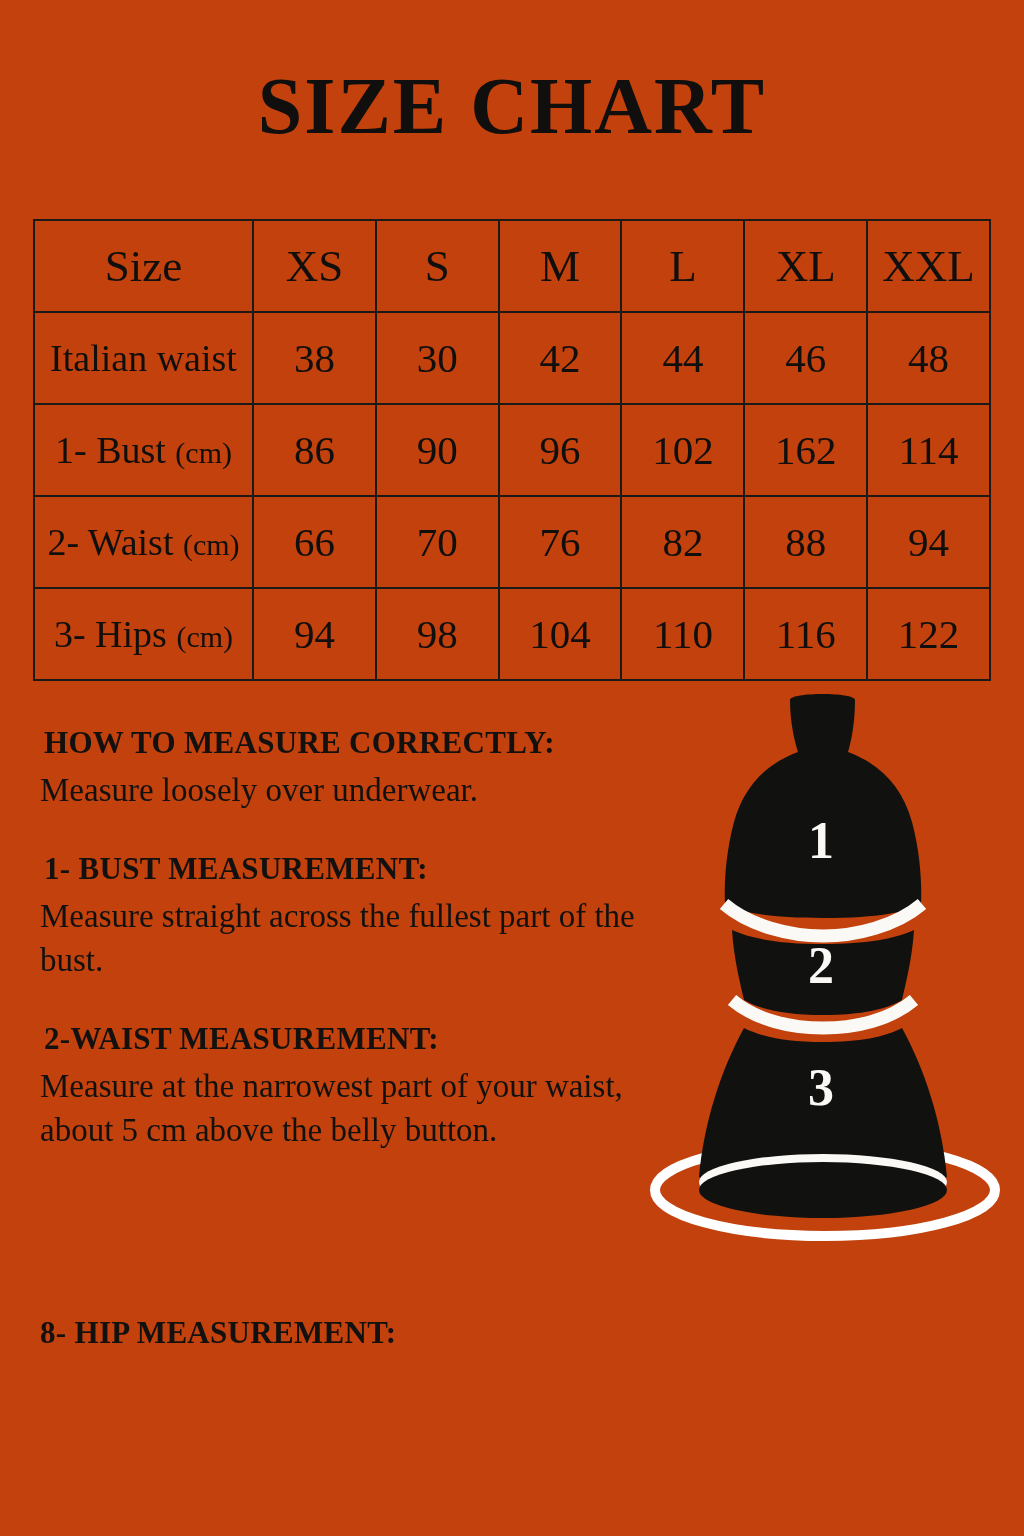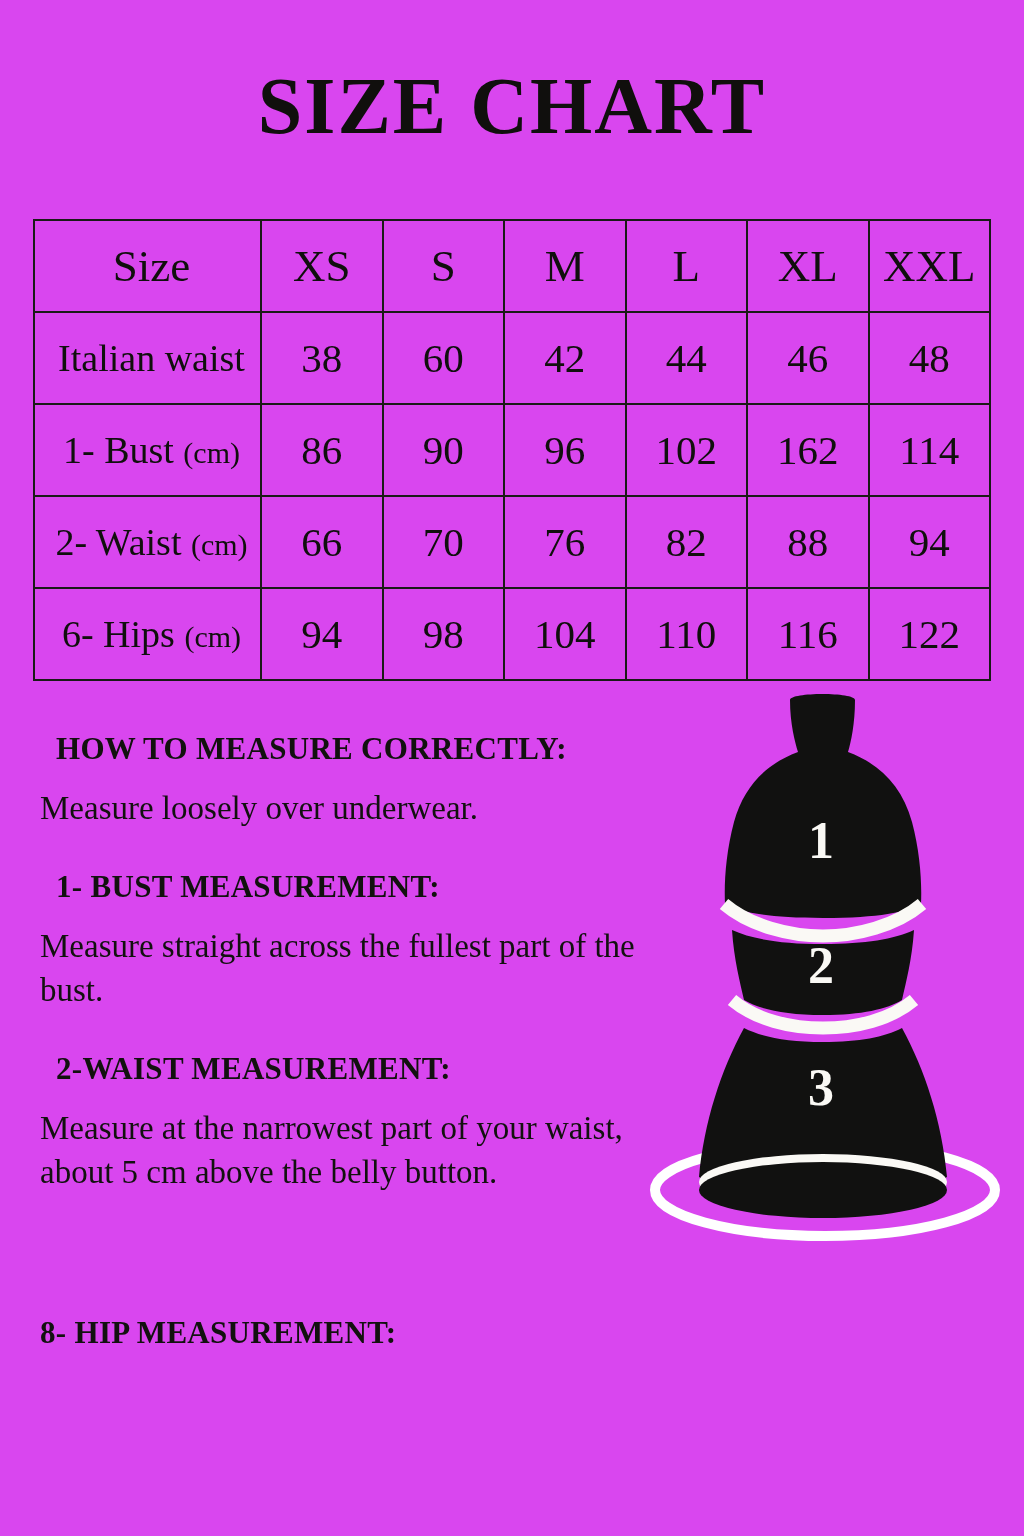--- a/index.html
+++ b/index.html
@@ -11,21 +11,21 @@
     width: 1024px;
     height: 1536px;
     position: relative;
     font-family: "Liberation Serif", "DejaVu Serif", serif;
     color: #12110f;
     overflow: hidden;
   }
   .page {
     position: absolute;
     inset: 0;
-    background: #d946ef;
+    background: #c2410c;
   }
 
   
   .title {
     position: absolute;
     top: 66px;
     left: 0;
     width: 100%;
     text-align: center;
     font-size: 80px;
@@ -53,38 +53,37 @@
     padding: 0;
     color: #100f0d;
   }
   .size-table th {
     font-size: 45px;
   }
   .size-table .rowhead {
     font-size: 38px;
     width: 217px;
     white-space: nowrap;
-    padding-left: 8px;
   }
   .size-table thead th.rowhead {
     font-size: 45px;
   }
   .size-table .unit {
     font-size: 30px;
   }
 
   
   .howto {
     position: absolute;
     left: 40px;
     top: 712px;
     width: 640px;
   }
   .howto h2 {
-    margin: 16px;
+    margin: 4px;
     font-size: 31px;
     font-weight: 700;
     letter-spacing: 0.3px;
     line-height: 1.35;
   }
   .howto p {
     margin: 4px 0 0 0;
     font-size: 33px;
     font-weight: 400;
     line-height: 1.34;
@@ -149,21 +148,21 @@
         <th>M</th>
         <th>L</th>
         <th>XL</th>
         <th>XXL</th>
       </tr>
     </thead>
     <tbody>
       <tr>
         <td class="rowhead"><span>Italian waist</span></td>
         <td>38</td>
-        <td>60</td>
+        <td>30</td>
         <td>42</td>
         <td>44</td>
         <td>46</td>
         <td>48</td>
       </tr>
       <tr>
         <td class="rowhead"><span>1- Bust</span> <span class="unit">(cm)</span></td>
         <td>86</td>
         <td>90</td>
         <td>96</td>
@@ -174,21 +173,21 @@
       <tr>
         <td class="rowhead"><span>2- Waist</span> <span class="unit">(cm)</span></td>
         <td>66</td>
         <td>70</td>
         <td>76</td>
         <td>82</td>
         <td>88</td>
         <td>94</td>
       </tr>
       <tr>
-        <td class="rowhead"><span>6- Hips</span> <span class="unit">(cm)</span></td>
+        <td class="rowhead"><span>3- Hips</span> <span class="unit">(cm)</span></td>
         <td>94</td>
         <td>98</td>
         <td>104</td>
         <td>110</td>
         <td>116</td>
         <td>122</td>
       </tr>
     </tbody>
   </table>
 

